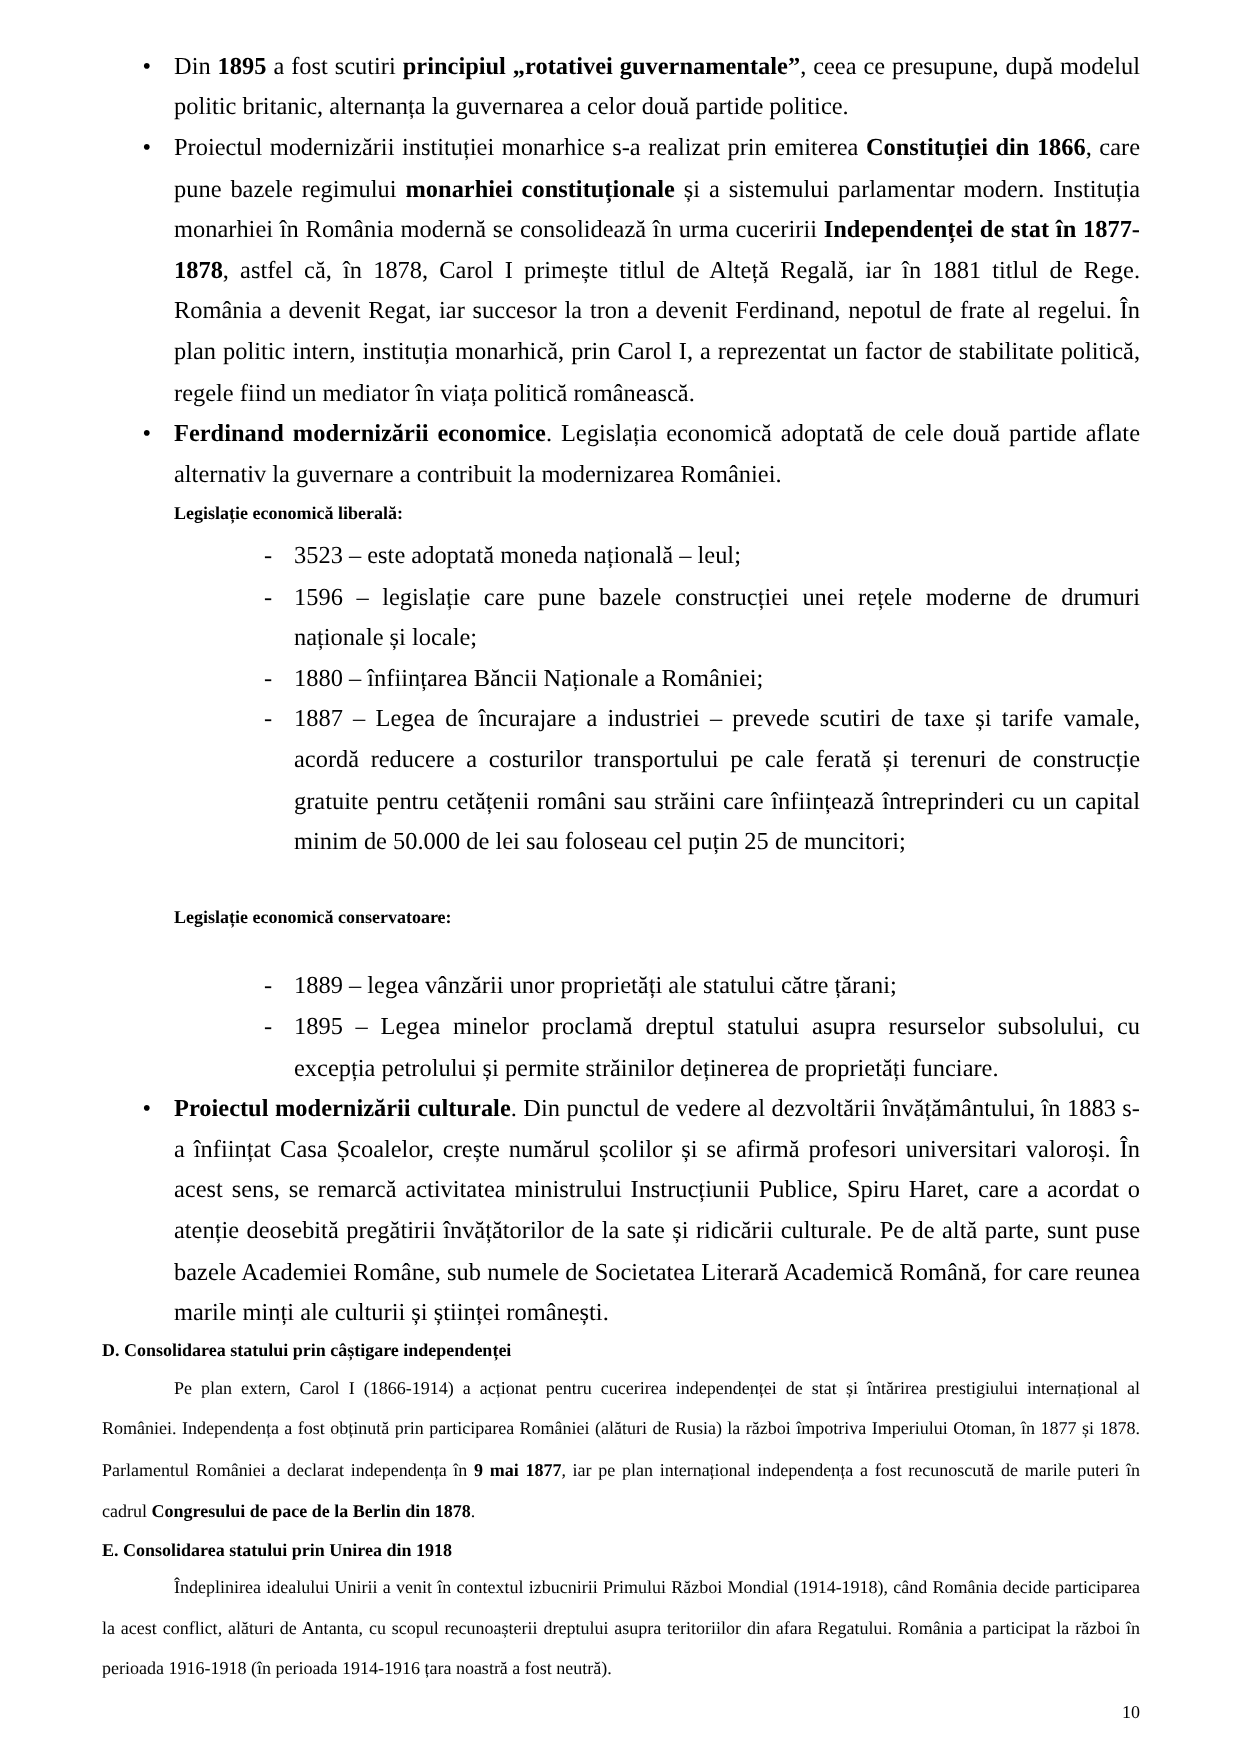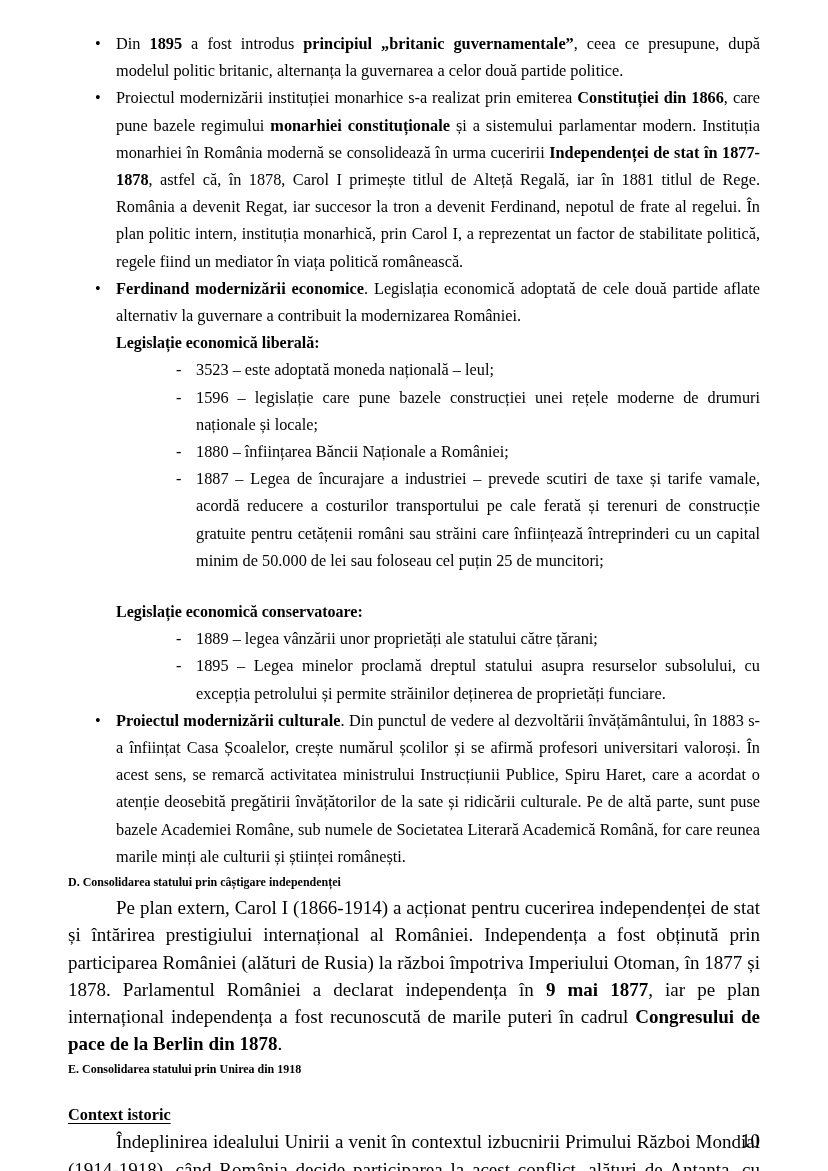--- a/index.html
+++ b/index.html
@@ -52,30 +52,31 @@
     font-size: 16.3px;
   }
   .para {
     text-align: justify;
     text-justify: inter-word;
   }
 
   
   .sub-head {
     font-weight: bold;
-    font-size: 16px;
+    font-size: 12px;
     line-height: 27.2px;
     margin: 0;
     padding-left: 48px;
     text-align: left;
   }
   .sub-head.spaced-above {
     margin-top: 24px;
   }
   .sub-head.spaced-below {
+    margin-bottom: 18px;
   }
 
   
   ul.dashes {
     list-style: none;
     margin: 0;
     padding: 0;
   }
   ul.dashes > li {
     position: relative;
@@ -110,50 +111,50 @@
     font-weight: bold;
     line-height: 24px;
     margin: 22px 0 0 0;
     padding: 0 0 1px 0;
     text-decoration: underline;
     text-underline-offset: 3px;
     display: inline-block;
   }
 
   p.body-para {
-    font-size: 19px;
+    font-size: 12px;
     line-height: 27.2px;
     margin: 0;
     text-indent: 48px;
     text-align: justify;
     text-justify: inter-word;
   }
   .para-d { margin-top: 20px; }
   .para-e { margin-top: 18px; }
 
   b, strong { font-weight: bold; }
 
   .page-number {
     position: absolute;
     right: 68px;
     bottom: 20px;
-    font-size: 19px;
+    font-size: 12px;
     line-height: 20px;
   }
 </style>
 </head>
 <body>
 
 <div class="page">
   <div class="content">
 
     <ul class="bullets">
       <li>
         <span class="bullet-dot">•</span>
-        <span class="para"><span>Din </span><b>1895</b><span> a fost introdus </span><b>principiul „britanic guvernamentale”</b><span>, ceea ce presupune, după modelul politic britanic, alternanța la guvernarea a celor două partide politice.</span></span>
+        <span class="para"><span>Din </span><b>1895</b><span> a fost scutiri </span><b>principiul „rotativei guvernamentale”</b><span>, ceea ce presupune, după modelul politic britanic, alternanța la guvernarea a celor două partide politice.</span></span>
       </li>
       <li>
         <span class="bullet-dot">•</span>
         <span class="para"><span>Proiectul modernizării instituției monarhice s-a realizat prin emiterea </span><b>Constituției din 1866</b><span>, care pune bazele regimului </span><b>monarhiei constituționale</b><span> și a sistemului parlamentar modern. Instituția monarhiei în România modernă se consolidează în urma cuceririi </span><b>Independenței de stat în 1877-1878</b><span>, astfel că, în 1878, Carol I primește titlul de Alteță Regală, iar în 1881 titlul de Rege. România a devenit Regat, iar succesor la tron a devenit Ferdinand, nepotul de frate al regelui. În plan politic intern, instituția monarhică, prin Carol I, a reprezentat un factor de stabilitate politică, regele fiind un mediator în viața politică românească.</span></span>
       </li>
       <li>
         <span class="bullet-dot">•</span>
         <span class="para"><b>Ferdinand modernizării economice</b><span>. Legislația economică adoptată de cele două partide aflate alternativ la guvernare a contribuit la modernizarea României.</span></span>
       </li>
     </ul>
@@ -196,21 +197,18 @@
       <li>
         <span class="bullet-dot">•</span>
         <span class="para"><b>Proiectul modernizării culturale</b><span>. Din punctul de vedere al dezvoltării învățământului, în 1883 s-a înființat Casa Școalelor, crește numărul școlilor și se afirmă profesori universitari valoroși. În acest sens, se remarcă activitatea ministrului Instrucțiunii Publice, Spiru Haret, care a acordat o atenție deosebită pregătirii învățătorilor de la sate și ridicării culturale. Pe de altă parte, sunt puse bazele Academiei Române, sub numele de Societatea Literară Academică Română, for care reunea marile minți ale culturii și științei românești.</span></span>
       </li>
     </ul>
 
     <h2 class="section-heading heading-d">D. Consolidarea statului prin câștigare independenței</h2>
     <p class="body-para para-d"><span>Pe plan extern, Carol I (1866-1914) a acționat pentru cucerirea independenței de stat și întărirea prestigiului internațional al României. Independența a fost obținută prin participarea României (alături de Rusia) la război împotriva Imperiului Otoman, în 1877 și 1878. Parlamentul României a declarat independența în </span><b>9 mai 1877</b><span>, iar pe plan internațional independența a fost recunoscută de marile puteri în cadrul </span><b>Congresului de pace de la Berlin din 1878</b><span>.</span></p>
 
     <h2 class="section-heading heading-e">E. Consolidarea statului prin Unirea din 1918</h2>
-    <div>
-      <h3 class="sub-section-heading">Context istoric</h3>
-    </div>
     <p class="body-para para-e"><span>Îndeplinirea idealului Unirii a venit în contextul izbucnirii Primului Război Mondial (1914-1918), când România decide participarea la acest conflict, alături de Antanta, cu scopul recunoașterii dreptului asupra teritoriilor din afara Regatului. România a participat la război în perioada 1916-1918 (în perioada 1914-1916 țara noastră a fost neutră).</span></p>
 
   </div>
 
   <div class="page-number">10</div>
 </div>
 
 </body></html>

